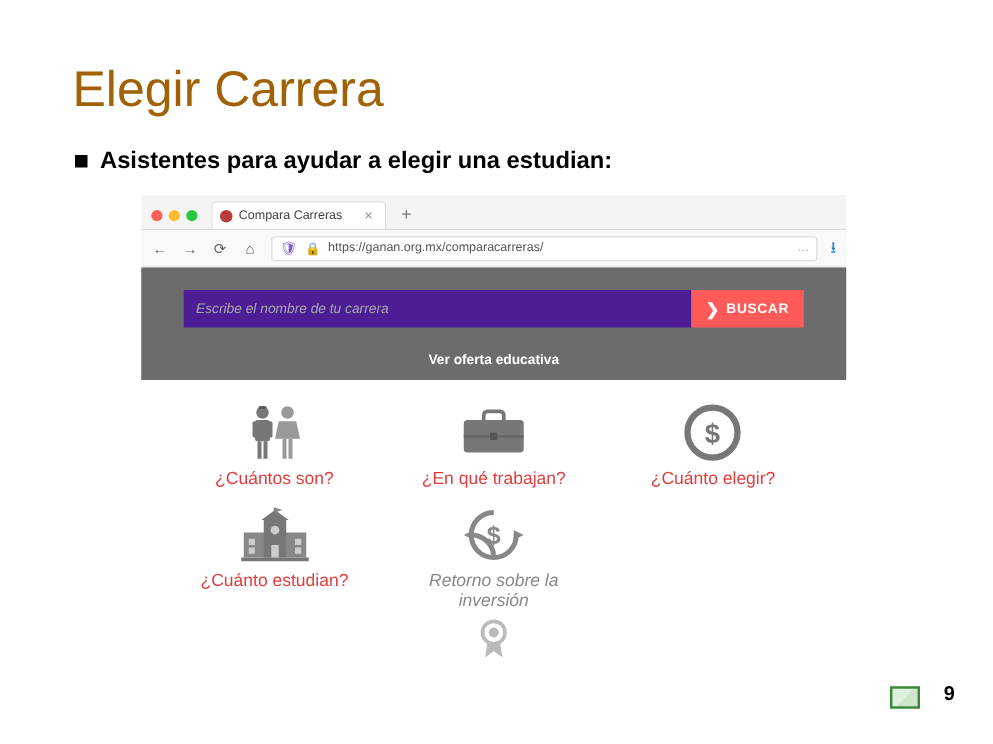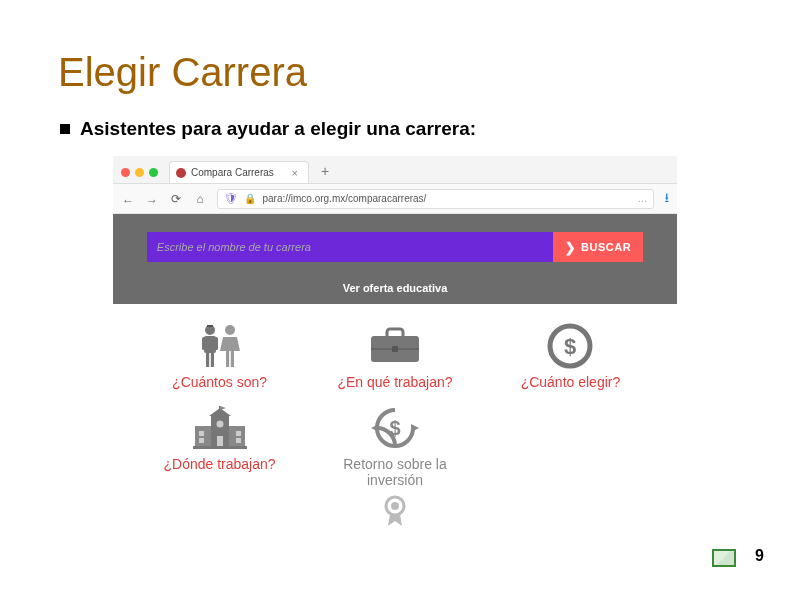--- a/index.html
+++ b/index.html
@@ -120,21 +120,21 @@
     flex-direction: column;
     align-items: center;
   }
   .searchrow {
     width: 88%;
     display: flex;
   }
   .searchinput {
     flex: 1;
     height: 30px;
-    background: #6d28d9;
+    background: #4c1d95;
     border: none;
     padding: 0 10px;
     font-size: 11px;
     font-style: italic;
     color: #aaa;
     display: flex;
     align-items: center;
   }
   .searchbtn {
     background: #ff5a5a;
@@ -169,21 +169,21 @@
     display: flex;
     flex-direction: column;
     align-items: center;
     gap: 4px;
   }
   .cell .cap {
     font-size: 14px;
     color: #e13c3c;
     text-align: center;
   }
-  .cell .cap.grey { color: #888; }
+  .cell .cap.grey { color: #888; font-style: italic; }
   .icon-box {
     width: 60px;
     height: 48px;
     display: flex;
     align-items: center;
     justify-content: center;
   }
   svg { display: block; }
   
   .medal-row {
@@ -210,21 +210,21 @@
     background: linear-gradient(135deg,#dff0dd 0 50%,#cfe6cc 50% 100%);
   }
 </style>
 </head>
 <body>
 
 <h1 class="slide-title">Elegir Carrera</h1>
 
 <div class="bullet-row">
   <div class="bullet-square"></div>
-  <div class="bullet-text">Asistentes para ayudar a elegir una carrera:</div>
+  <div class="bullet-text">Asistentes para ayudar a elegir una estudian:</div>
 </div>
 
 <div class="shot">
 
   <div class="chrome">
     <div class="tabbar">
       <div class="traffic">
         <div class="dot r"></div>
         <div class="dot y"></div>
         <div class="dot g"></div>
@@ -237,21 +237,21 @@
       <div class="plus">+</div>
     </div>
     <div class="addrbar">
       <span class="nav-ico">←</span>
       <span class="nav-ico">→</span>
       <span class="nav-ico">⟳</span>
       <span class="nav-ico">⌂</span>
       <div class="url-field">
         <span class="shield">🛡</span>
         <span class="lock">🔒</span>
-        <span>para://imco.org.mx/comparacarreras/</span>
+        <span>https://ganan.org.mx/comparacarreras/</span>
         <span style="margin-left:auto;color:#aaa">…</span>
       </div>
       <span class="dl">⭳</span>
     </div>
   </div>
 
   <div class="page">
     <div class="greybar">
       <div class="searchrow">
         <div class="searchinput">
@@ -322,21 +322,21 @@
             <rect x="28" y="0" width="1.5" height="5" fill="#777"></rect>
             <polygon points="29,0 35,2 29,4" fill="#888"></polygon>
             <rect x="8" y="25" width="5" height="5" fill="#ccc"></rect>
             <rect x="8" y="32" width="5" height="5" fill="#ccc"></rect>
             <rect x="45" y="25" width="5" height="5" fill="#ccc"></rect>
             <rect x="45" y="32" width="5" height="5" fill="#ccc"></rect>
             <rect x="26" y="30" width="6" height="10" fill="#ccc"></rect>
             <circle cx="29" cy="18" r="3.5" fill="#ccc"></circle>
           </svg>
         </div>
-        <div class="cap">¿Dónde trabajan?</div>
+        <div class="cap">¿Cuánto estudian?</div>
       </div>
 
       <div class="cell">
         <div class="icon-box">
           <svg width="48" height="48" viewBox="0 0 48 48">
             <path d="M24 6 a18 18 0 1 0 18 18" fill="none" stroke="#888" stroke-width="4"></path>
             <polygon points="40,20 48,24 40,28" fill="#888"></polygon>
             <path d="M24 42 a18 18 0 0 0 -18 -18" fill="none" stroke="#888" stroke-width="4"></path>
             <polygon points="8,28 0,24 8,20" fill="#888"></polygon>
             <text x="24" y="31" text-anchor="middle" font-size="20" font-weight="bold" fill="#888" font-family="Arial">$</text>

